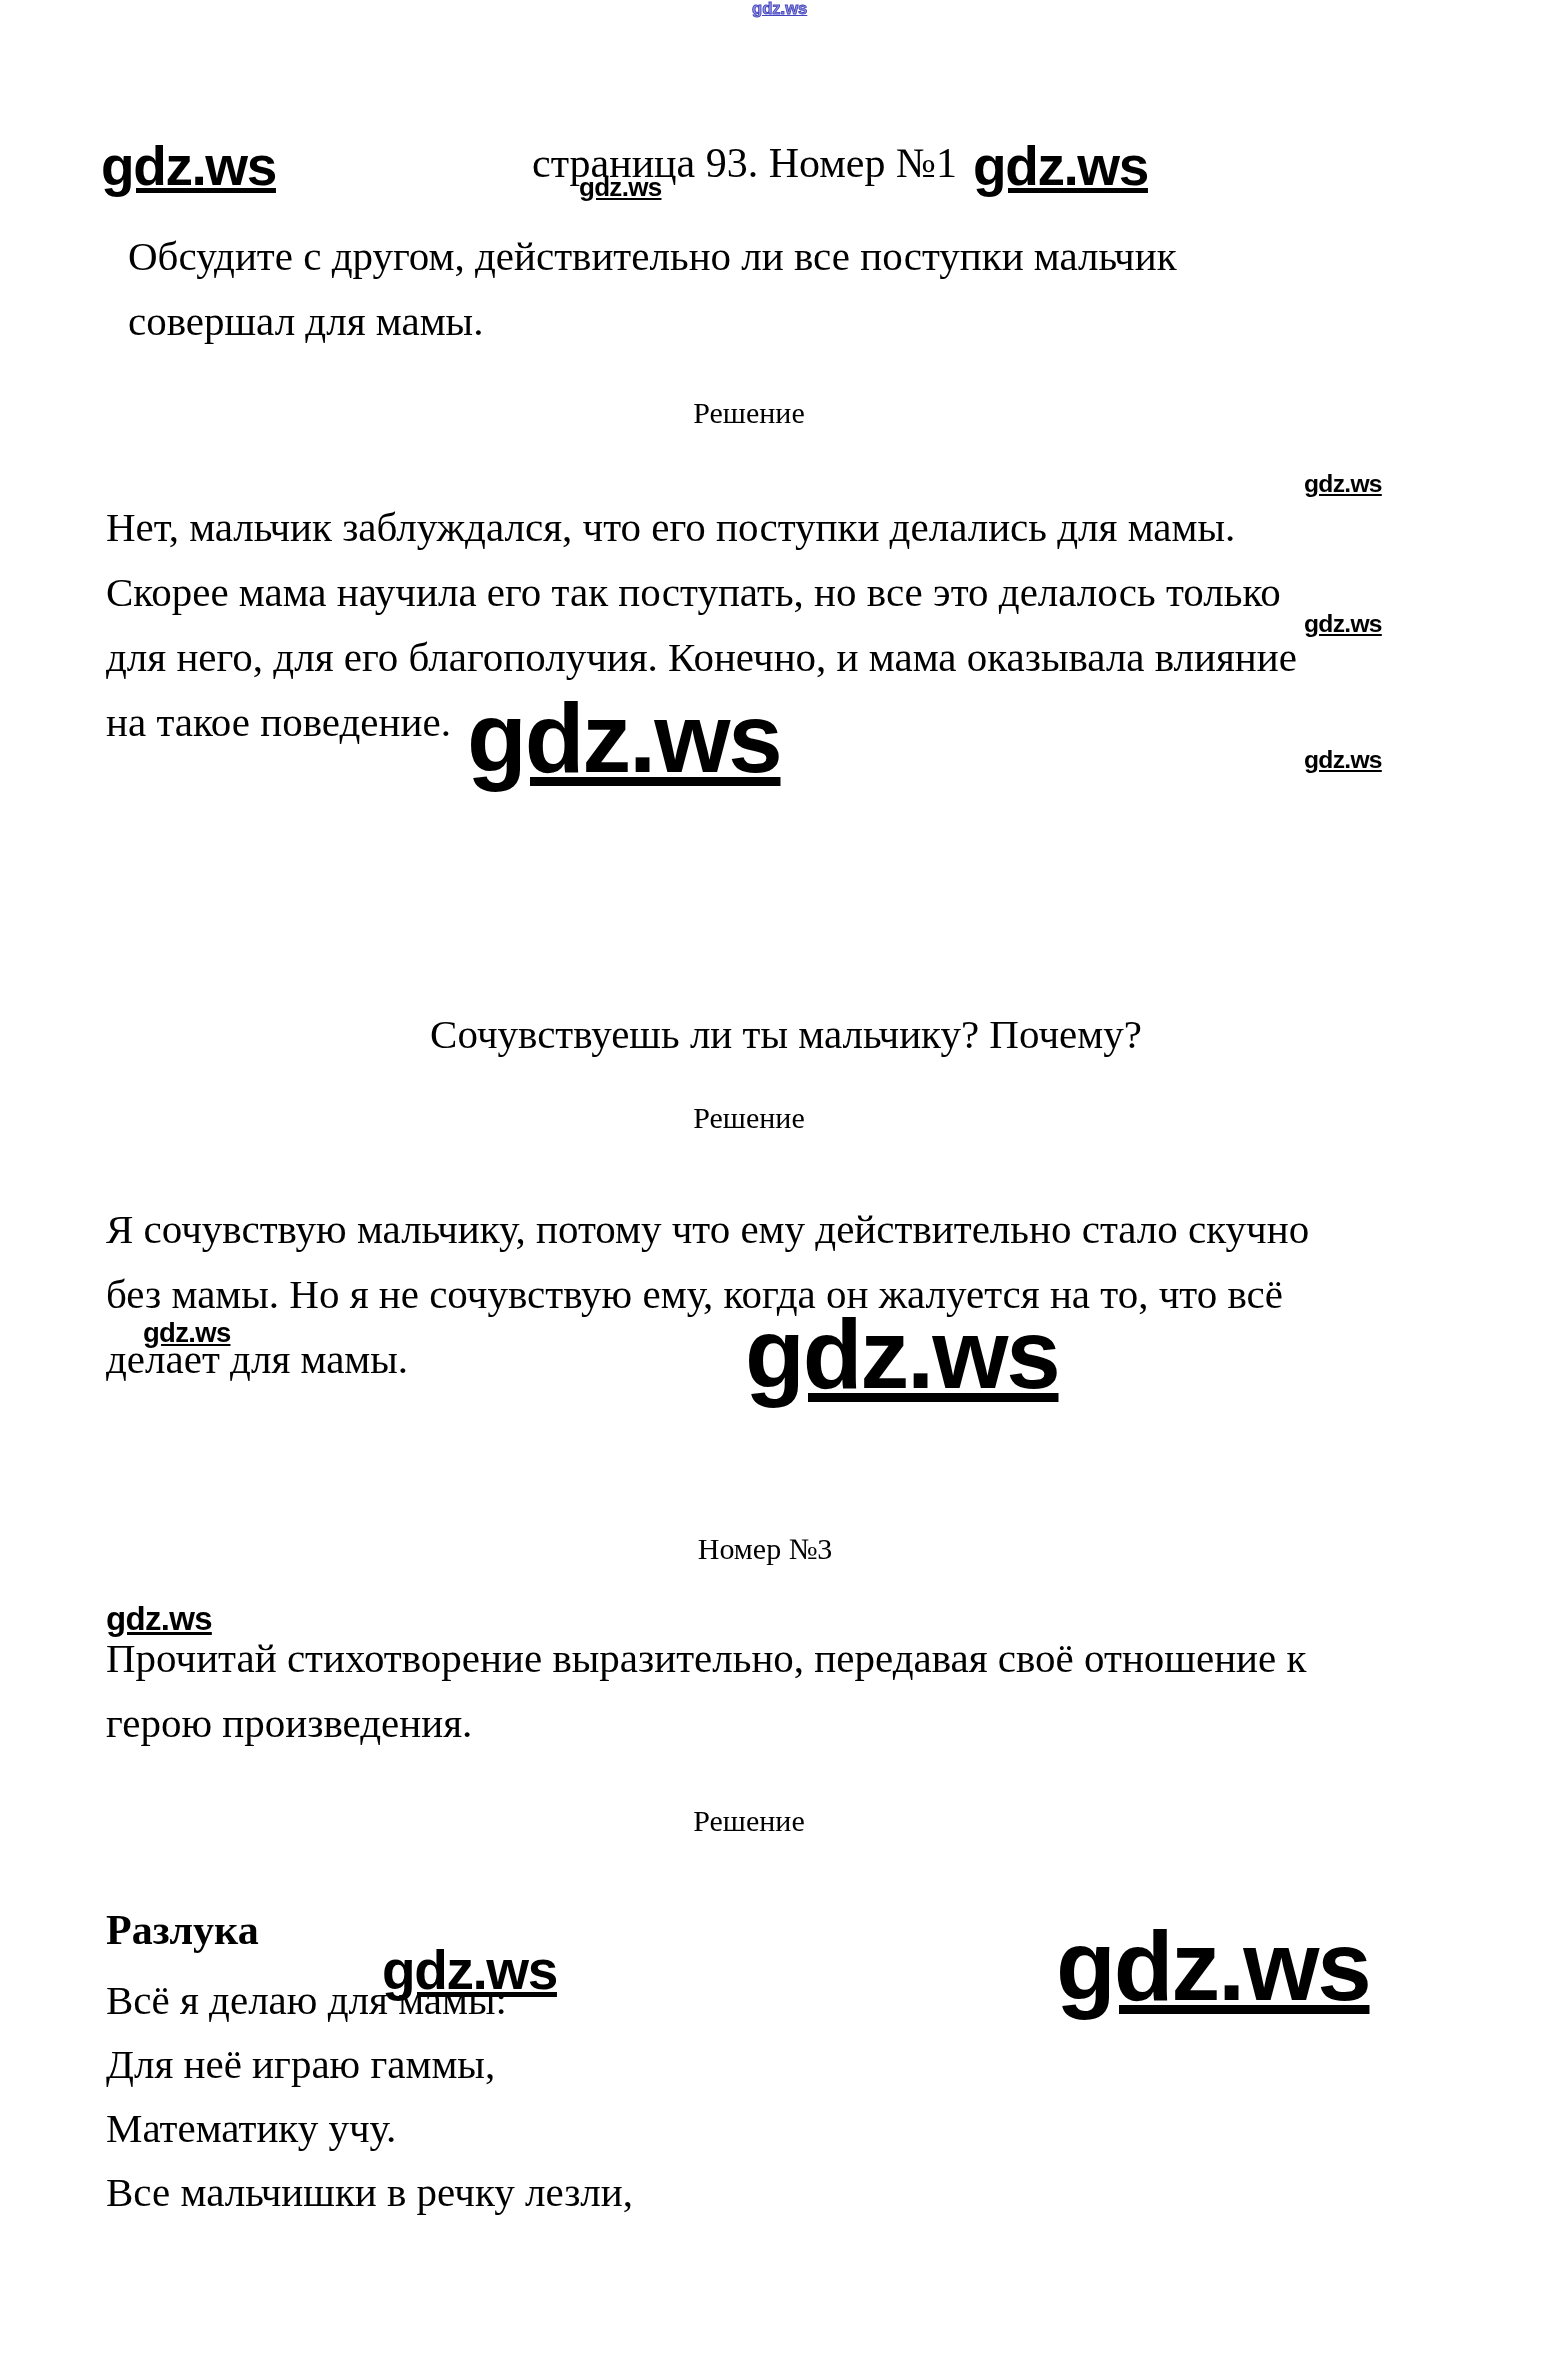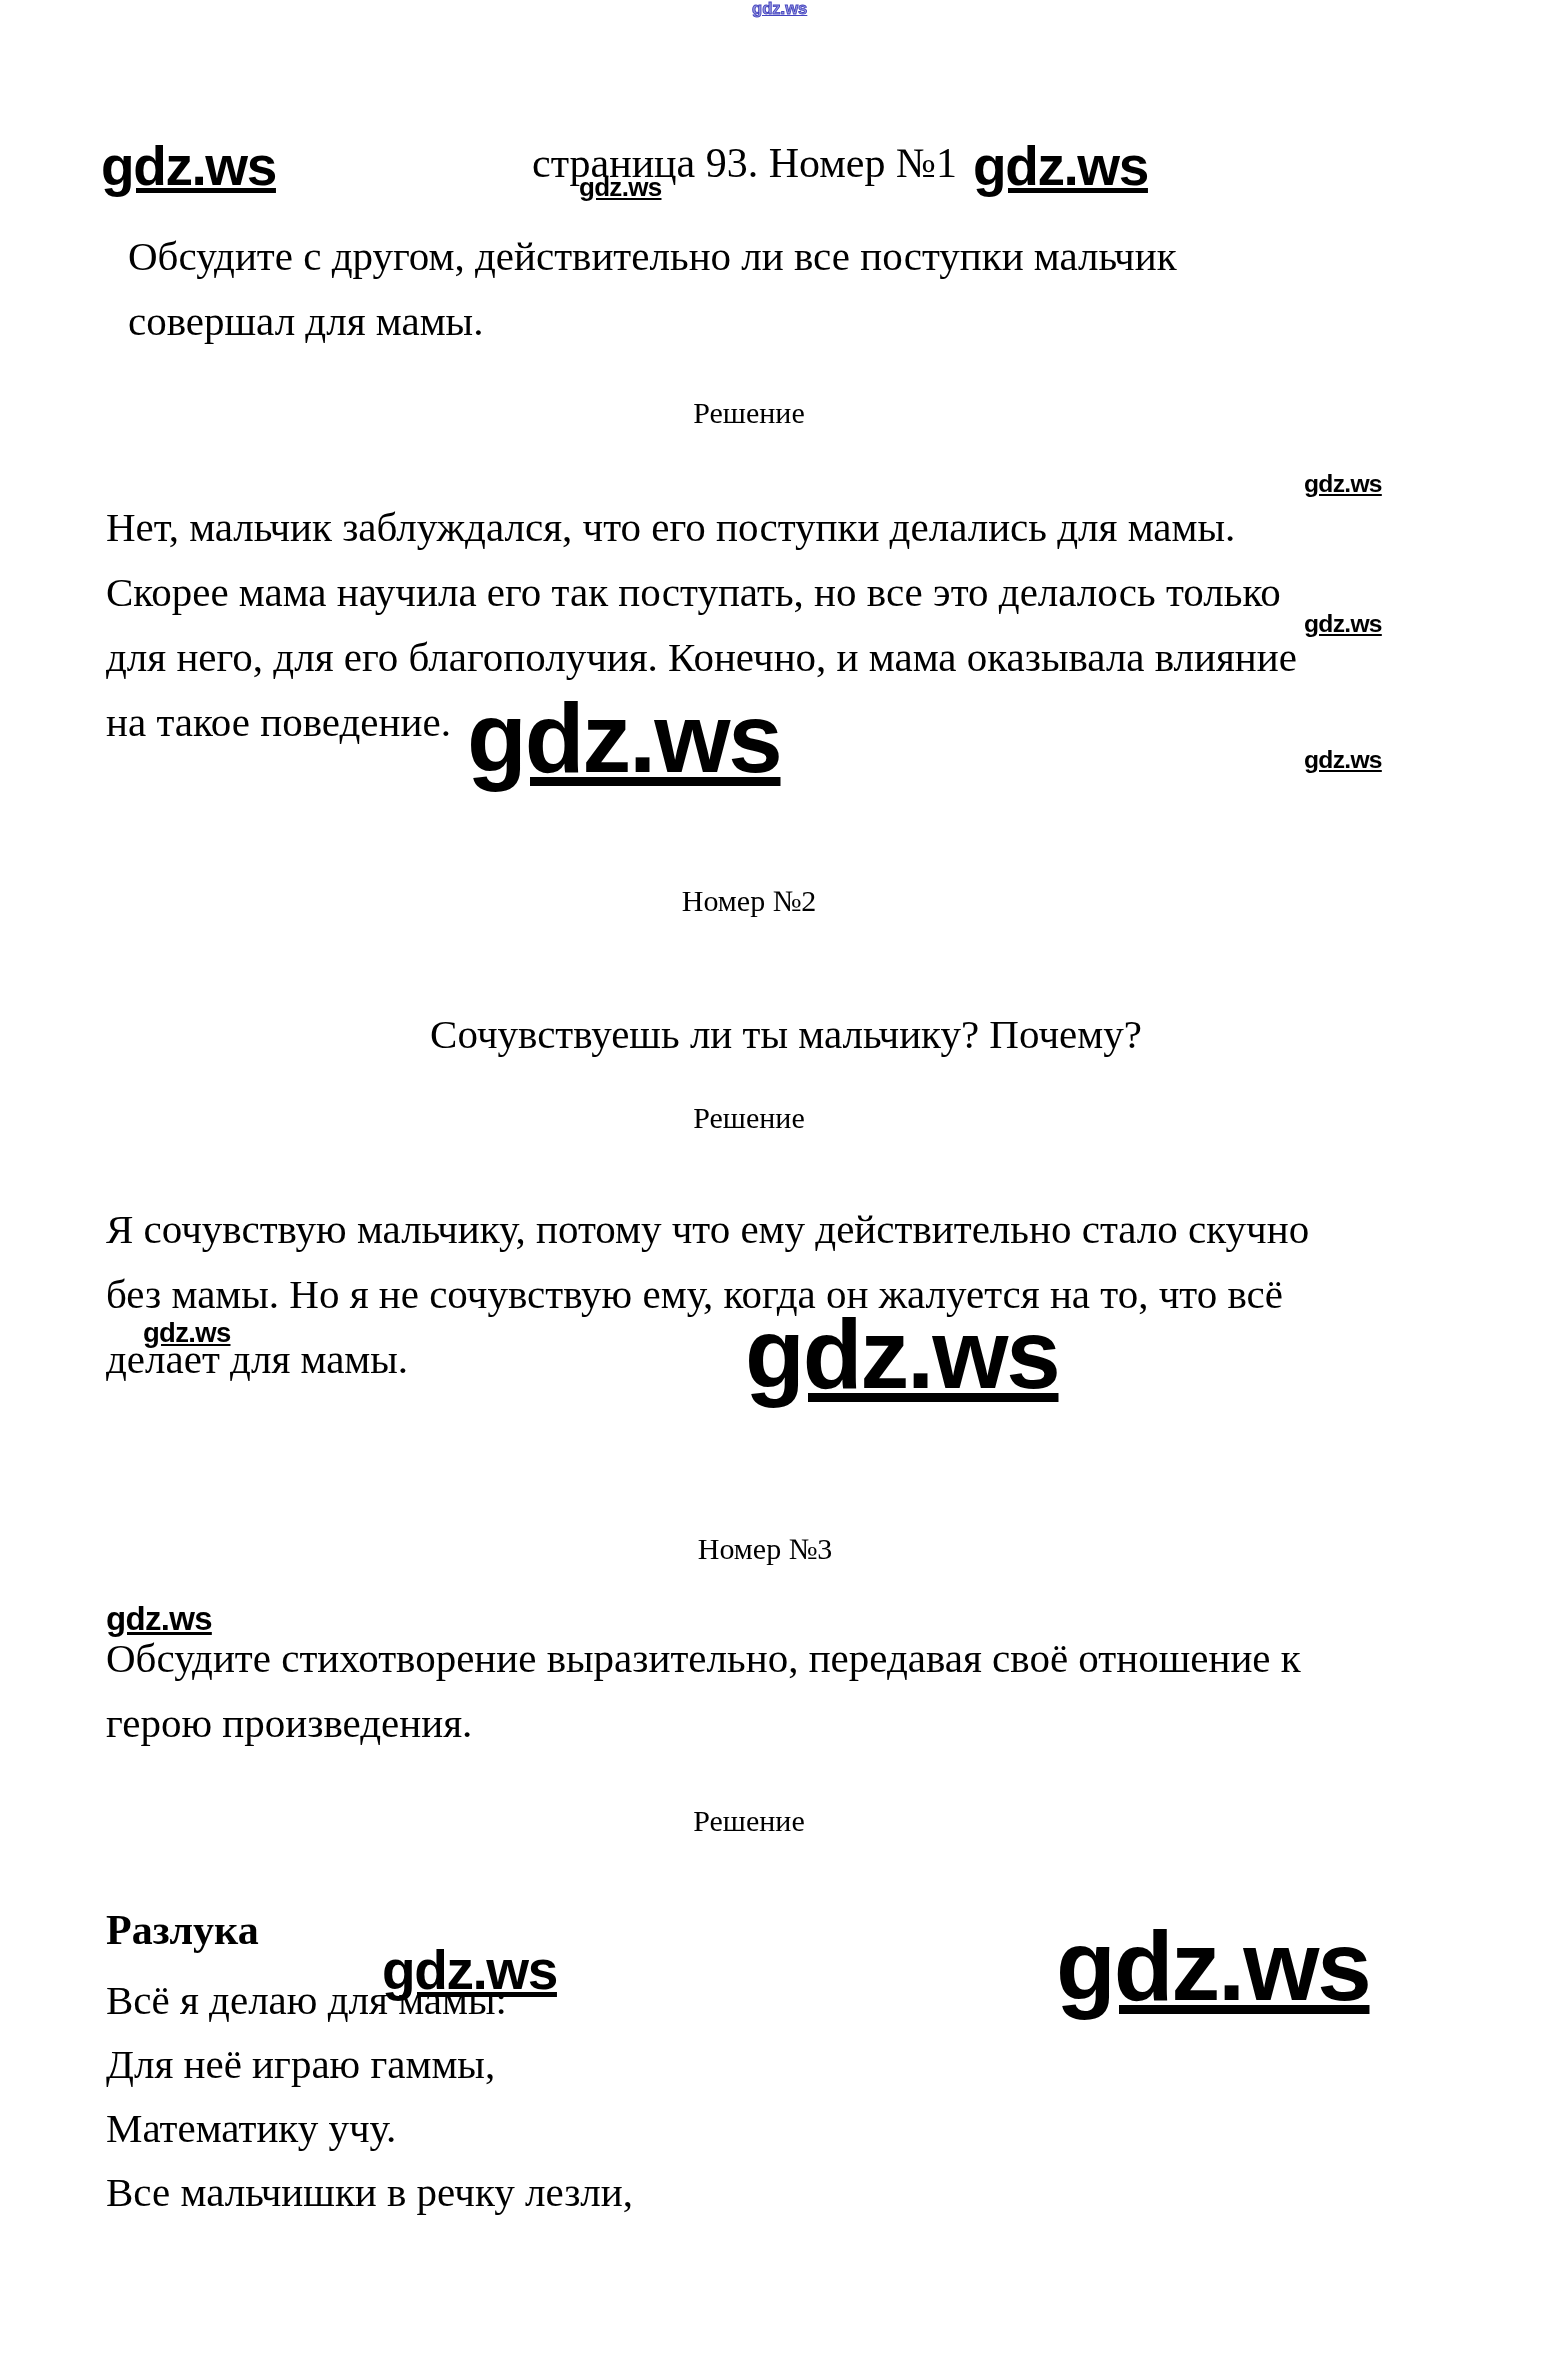--- a/index.html
+++ b/index.html
@@ -104,39 +104,38 @@
 Скорее мама научила его так поступать, но все это делалось только
 для него, для его благополучия. Конечно, и мама оказывала влияние
 на такое поведение.</div>
 
   <div class="wm wm-small" style="left:1304px; top:612px;">gdz.ws</div>
 
   <div class="wm wm-big" style="left:467px; top:689px;">gdz.ws</div>
 
   <div class="wm wm-small" style="left:1304px; top:748px;">gdz.ws</div>
 
-  <div class="heading" style="top:883px;">Номер №2</div>
 
   <div class="para" style="top:1002px;text-align:center;">Сочувствуешь ли ты мальчику? Почему?</div>
 
   <div class="heading" style="top:1100px;">Решение</div>
 
   <div class="para" style="top:1197px;">Я сочувствую мальчику, потому что ему действительно стало скучно
 без мамы. Но я не сочувствую ему, когда он жалуется на то, что всё
 делает для мамы.</div>
 
   <div class="wm wm-small4" style="left:143px; top:1319px;">gdz.ws</div>
 
   <div class="wm wm-big" style="left:745px; top:1305px;">gdz.ws</div>
 
   <div class="heading" style="top:1531px;padding-left:16px;">Номер №3</div>
 
   <div class="wm wm-small5" style="left:106px; top:1602px;">gdz.ws</div>
 
-  <div class="para" style="top:1626px;">Обсудите стихотворение выразительно, передавая своё отношение к
+  <div class="para" style="top:1626px;">Прочитай стихотворение выразительно, передавая своё отношение к
 герою произведения.</div>
 
   <div class="heading" style="top:1803px;">Решение</div>
 
   <div class="poem-title" style="top:1909px;">Разлука</div>
 
   <div class="wm wm-med" style="left:382px; top:1943px;">gdz.ws</div>
 
   <div class="wm wm-big" style="left:1056px; top:1917px;">gdz.ws</div>
 

